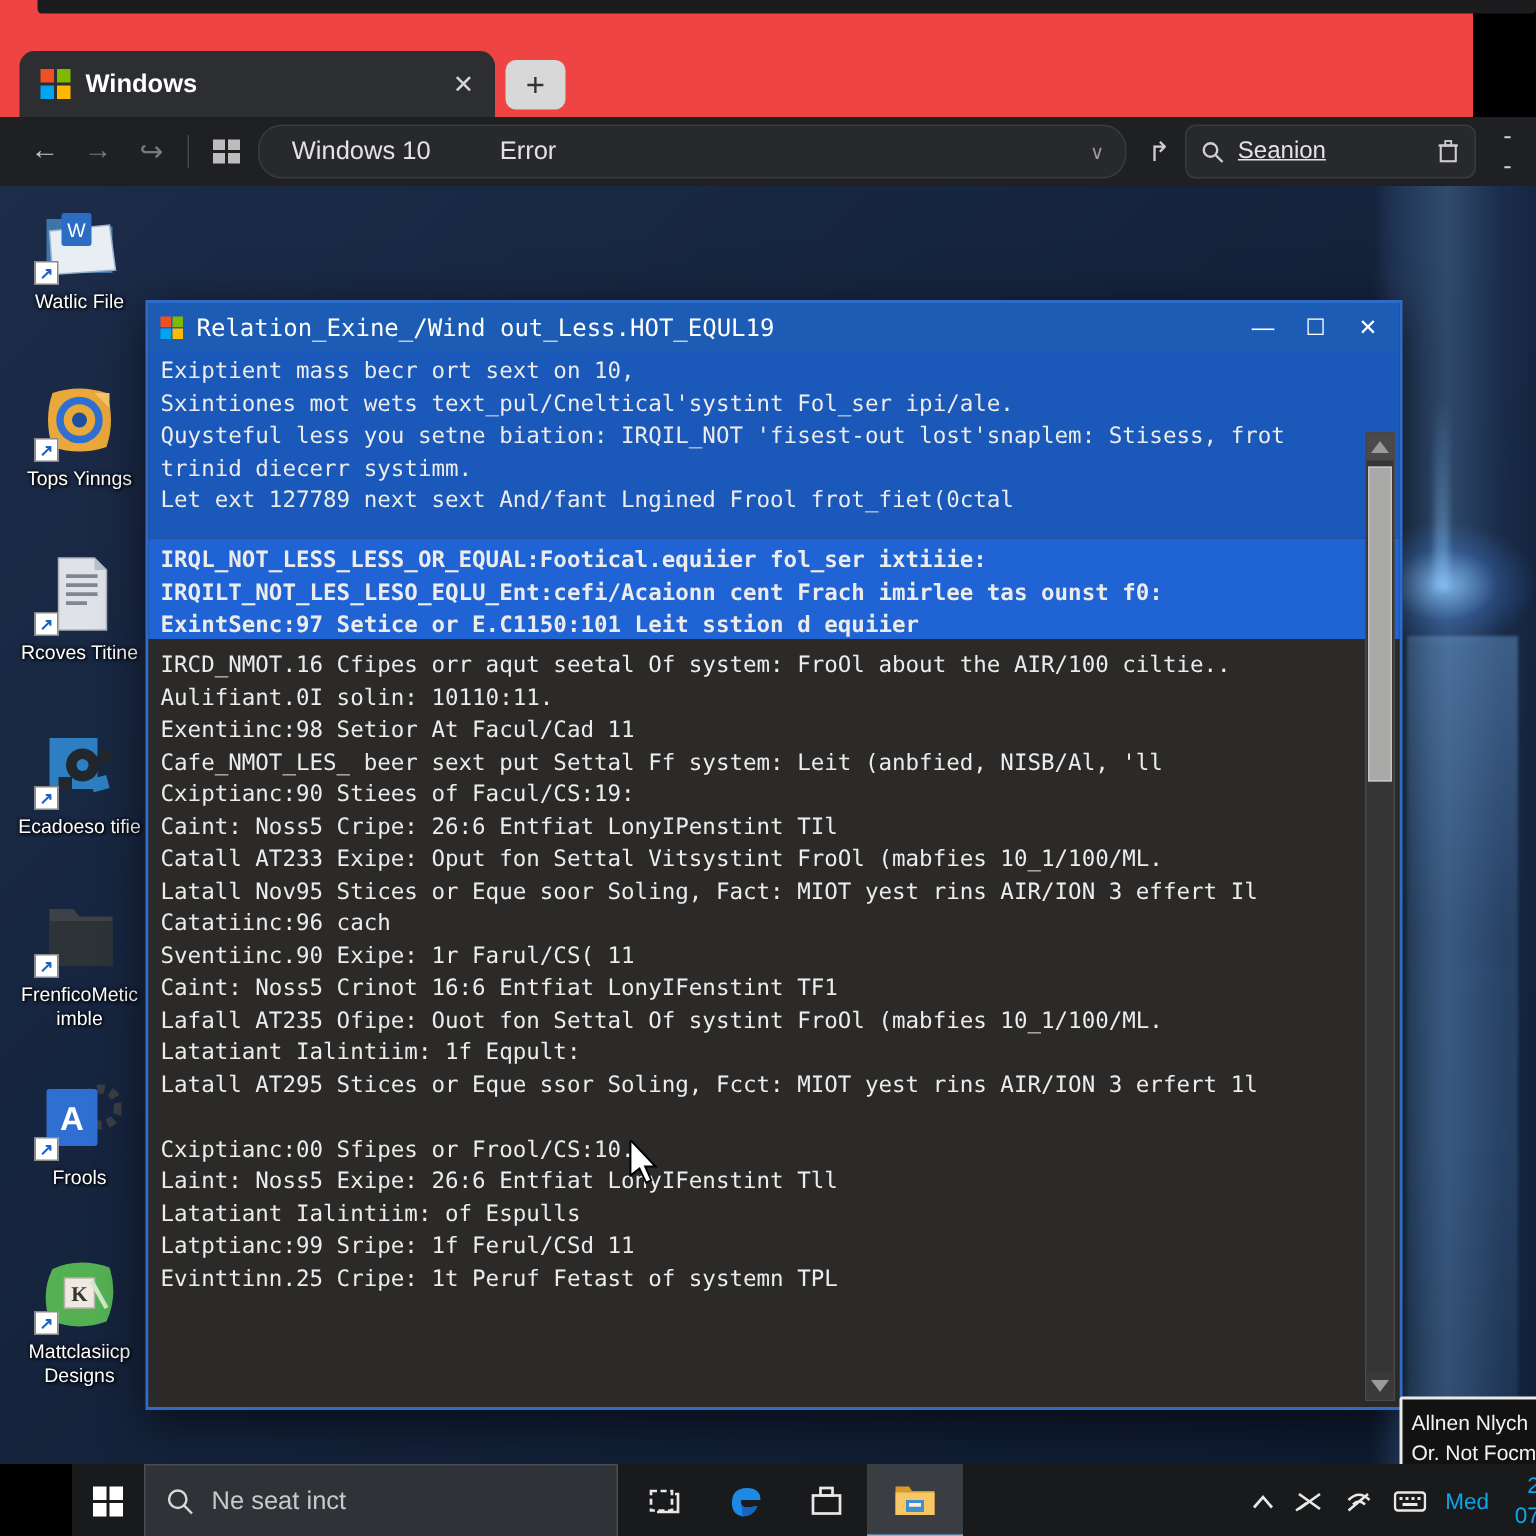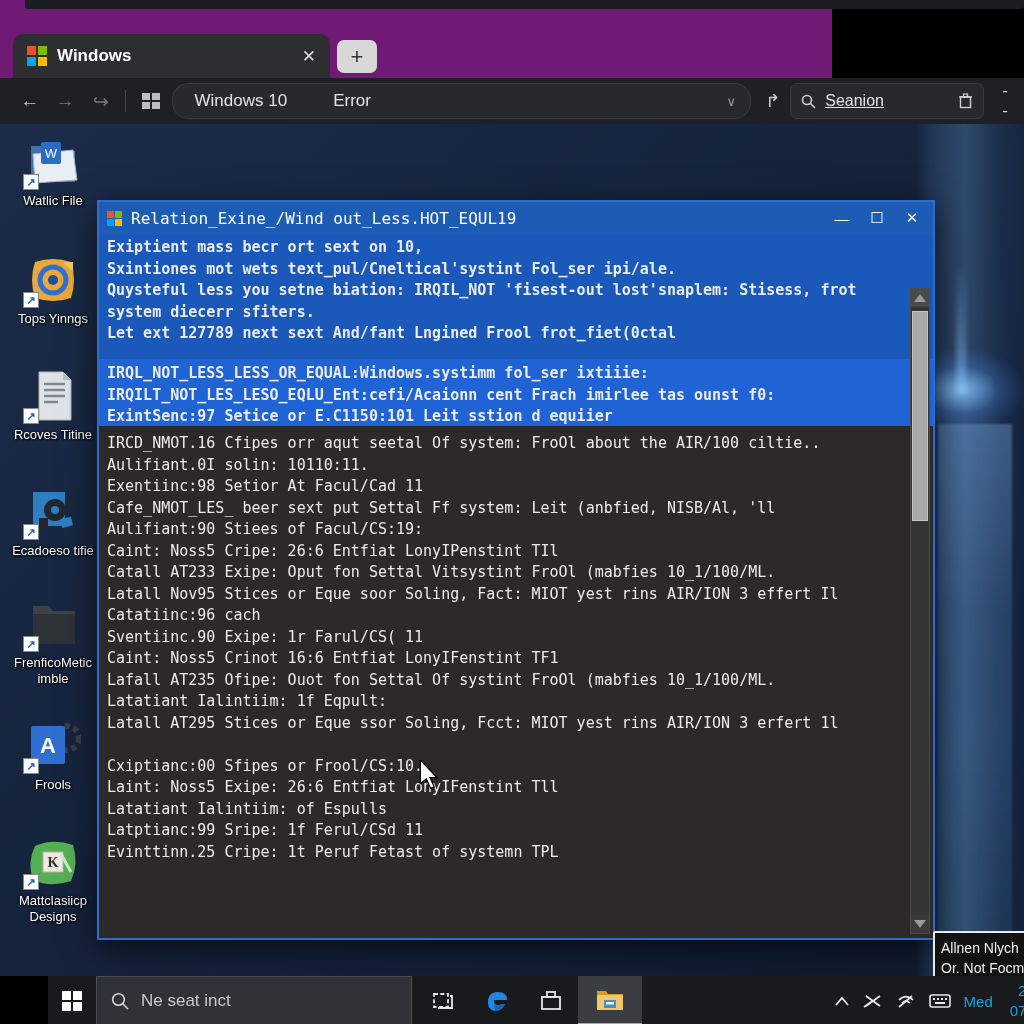--- a/index.html
+++ b/index.html
@@ -1,20 +1,20 @@
 <!DOCTYPE html>
 <html><head>
 <meta charset="utf-8">
 <style>
   * { margin:0; padding:0; box-sizing:border-box; }
   html,body { width:1024px; height:1024px; overflow:hidden; background:#000; }
   body { font-family:"Liberation Sans", sans-serif; position:relative; }
 
   
-  .tabstrip { position:absolute; left:0; top:0; width:832px; height:78px; background:#701a75; }
+  .tabstrip { position:absolute; left:0; top:0; width:982px; height:78px; background:#ef4444; }
   .top-edge { position:absolute; left:25px; top:0; width:999px; height:9px; background:#1c1c1e; border-radius:0 0 3px 3px; }
   .tab { position:absolute; left:13px; top:34px; width:317px; height:44px; background:#2d2e31; border-radius:10px 10px 0 0; display:flex; align-items:center; padding:0 14px; gap:10px; }
   .winlogo { width:20px; height:20px; display:grid; grid-template-columns:1fr 1fr; grid-template-rows:1fr 1fr; gap:2px; flex:0 0 auto; }
   .winlogo i { display:block; }
   .winlogo .r{background:#f25022}.winlogo .g{background:#7fba00}.winlogo .b{background:#00a4ef}.winlogo .y{background:#ffb900}
   .tab-title { color:#fff; font-size:17px; font-weight:bold; flex:1; }
   .tab-close { color:#d7d7d7; font-size:17px; cursor:default; }
   .newtab { position:absolute; left:337px; top:40px; width:40px; height:33px; background:#d8d8d8; border-radius:7px; color:#333; font-size:22px; display:flex; align-items:center; justify-content:center; }
   .toolbar { position:absolute; left:0; top:78px; width:1024px; height:46px; background:#1f2023; display:flex; align-items:center; color:#cfcfcf; }
   .nav-btn { width:36px; text-align:center; font-size:19px; color:#c8c8c8; }
@@ -45,21 +45,21 @@
   .di { position:absolute; left:0; width:106px; display:flex; flex-direction:column; align-items:center; gap:5px; }
   .di .art { position:relative; width:56px; height:52px; }
   .di .lbl { color:#fff; font-size:13px; text-align:center; line-height:1.25; text-shadow:1px 1px 2px #000, 0 0 3px #000; white-space:pre-line; }
   .sc-arrow { position:absolute; left:-2px; bottom:-2px; width:16px; height:16px; background:#fff; border:1px solid #888; display:flex; align-items:center; justify-content:center; font-size:11px; color:#1b62c4; font-weight:bold; }
 
   
   .ewin { position:absolute; left:97px; top:76px; width:838px; height:740px; border:2px solid #2f6bc8; background:#2b2a28; display:flex; flex-direction:column; box-shadow:0 8px 30px rgba(0,0,0,.6); }
   .ewin-title { height:32px; background:#1d5cb5; display:flex; align-items:center; padding:0 8px; gap:9px; flex:0 0 auto; }
   .ewin-title .t { color:#fff; font-family:"DejaVu Sans Mono", monospace; font-size:16px; flex:1; }
   .ewin-btn { color:#fff; width:26px; text-align:center; font-size:15px; }
-  .blue-part { background:#1a58ba; padding:3px 0 0 8px; height:125px; flex:0 0 auto;font-weight:bold; }
+  .blue-part { background:#1a58ba; padding:3px 0 0 8px; height:125px; flex:0 0 auto; }
   .blue-hl { background:#1f63d4; padding:4px 0 2px 8px; height:67px; flex:0 0 auto; }
   .dark-part { background:#2b2a28; padding:7px 0 0 8px; flex:1; }
   .cline { font-family:"DejaVu Sans Mono", monospace; font-size:15px; line-height:21.5px; color:#ececec; white-space:pre; min-height:21.5px; }
   .blue-hl .cline { font-weight:bold; }
   .ewin-scroll { position:absolute; right:3px; top:86px; bottom:4px; width:20px; background:#353535; border:1px solid #4a4a4a; }
   .scr-up, .scr-dn { position:absolute; left:0; width:18px; height:18px; background:#4a4a4a; display:flex; align-items:center; justify-content:center; }
   .scr-up { top:0; } .scr-dn { bottom:0; background:#3a3a3a; }
   .tri-up { width:0; height:0; border-left:6px solid transparent; border-right:6px solid transparent; border-bottom:8px solid #9a9a9a; }
   .tri-dn { width:0; height:0; border-left:6px solid transparent; border-right:6px solid transparent; border-top:8px solid #9a9a9a; }
   .scr-thumb { position:absolute; left:1px; top:22px; width:16px; height:210px; background:#a9a9a7; border:1px solid #c4c4c4; }
@@ -241,36 +241,36 @@
       <span class="t">Relation_Exine_/Wind out_Less.HOT_EQUL19</span>
       <span class="ewin-btn">—</span>
       <span class="ewin-btn">☐</span>
       <span class="ewin-btn">✕</span>
     </div>
     <div class="blue-part">
 
     <div class="cline">Exiptient mass becr ort sext on 10,</div>
         <div class="cline">Sxintiones mot wets text_pul/Cneltical'systint Fol_ser ipi/ale.</div>
         <div class="cline">Quysteful less you setne biation: IRQIL_NOT 'fisest-out lost'snaplem: Stisess, frot</div>
-        <div class="cline">system diecerr sfiters.</div>
+        <div class="cline">trinid diecerr systimm.</div>
         <div class="cline">Let ext 127789 next sext And/fant Lngined Frool frot_fiet(0ctal</div>
       </div>
     <div class="blue-hl">
 
-    <div class="cline">IRQL_NOT_LESS_LESS_OR_EQUAL:Windows.systimm fol_ser ixtiiie:</div>
+    <div class="cline">IRQL_NOT_LESS_LESS_OR_EQUAL:Footical.equiier fol_ser ixtiiie:</div>
         <div class="cline">IRQILT_NOT_LES_LESO_EQLU_Ent:cefi/Acaionn cent Frach imirlee tas ounst f0:</div>
         <div class="cline">ExintSenc:97 Setice or E.C1150:101 Leit sstion d equiier</div>
       </div>
     <div class="dark-part">
 
     <div class="cline">IRCD_NMOT.16 Cfipes orr aqut seetal Of system: FroOl about the AIR/100 ciltie..</div>
         <div class="cline">Aulifiant.0I solin: 10110:11.</div>
         <div class="cline">Exentiinc:98 Setior At Facul/Cad 11</div>
         <div class="cline">Cafe_NMOT_LES_ beer sext put Settal Ff system: Leit (anbfied, NISB/Al, 'll</div>
-        <div class="cline">Aulifiant:90 Stiees of Facul/CS:19:</div>
+        <div class="cline">Cxiptianc:90 Stiees of Facul/CS:19:</div>
         <div class="cline">Caint: Noss5 Cripe: 26:6 Entfiat LonyIPenstint TIl</div>
         <div class="cline">Catall AT233 Exipe: Oput fon Settal Vitsystint FroOl (mabfies 10_1/100/ML.</div>
         <div class="cline">Latall Nov95 Stices or Eque soor Soling, Fact: MIOT yest rins AIR/ION 3 effert Il</div>
         <div class="cline">Catatiinc:96 cach</div>
         <div class="cline">Sventiinc.90 Exipe: 1r Farul/CS( 11</div>
         <div class="cline">Caint: Noss5 Crinot 16:6 Entfiat LonyIFenstint TF1</div>
         <div class="cline">Lafall AT235 Ofipe: Ouot fon Settal Of systint FroOl (mabfies 10_1/100/ML.</div>
         <div class="cline">Latatiant Ialintiim: 1f Eqpult:</div>
         <div class="cline">Latall AT295 Stices or Eque ssor Soling, Fcct: MIOT yest rins AIR/ION 3 erfert 1l</div>
         <div class="cline"></div>

